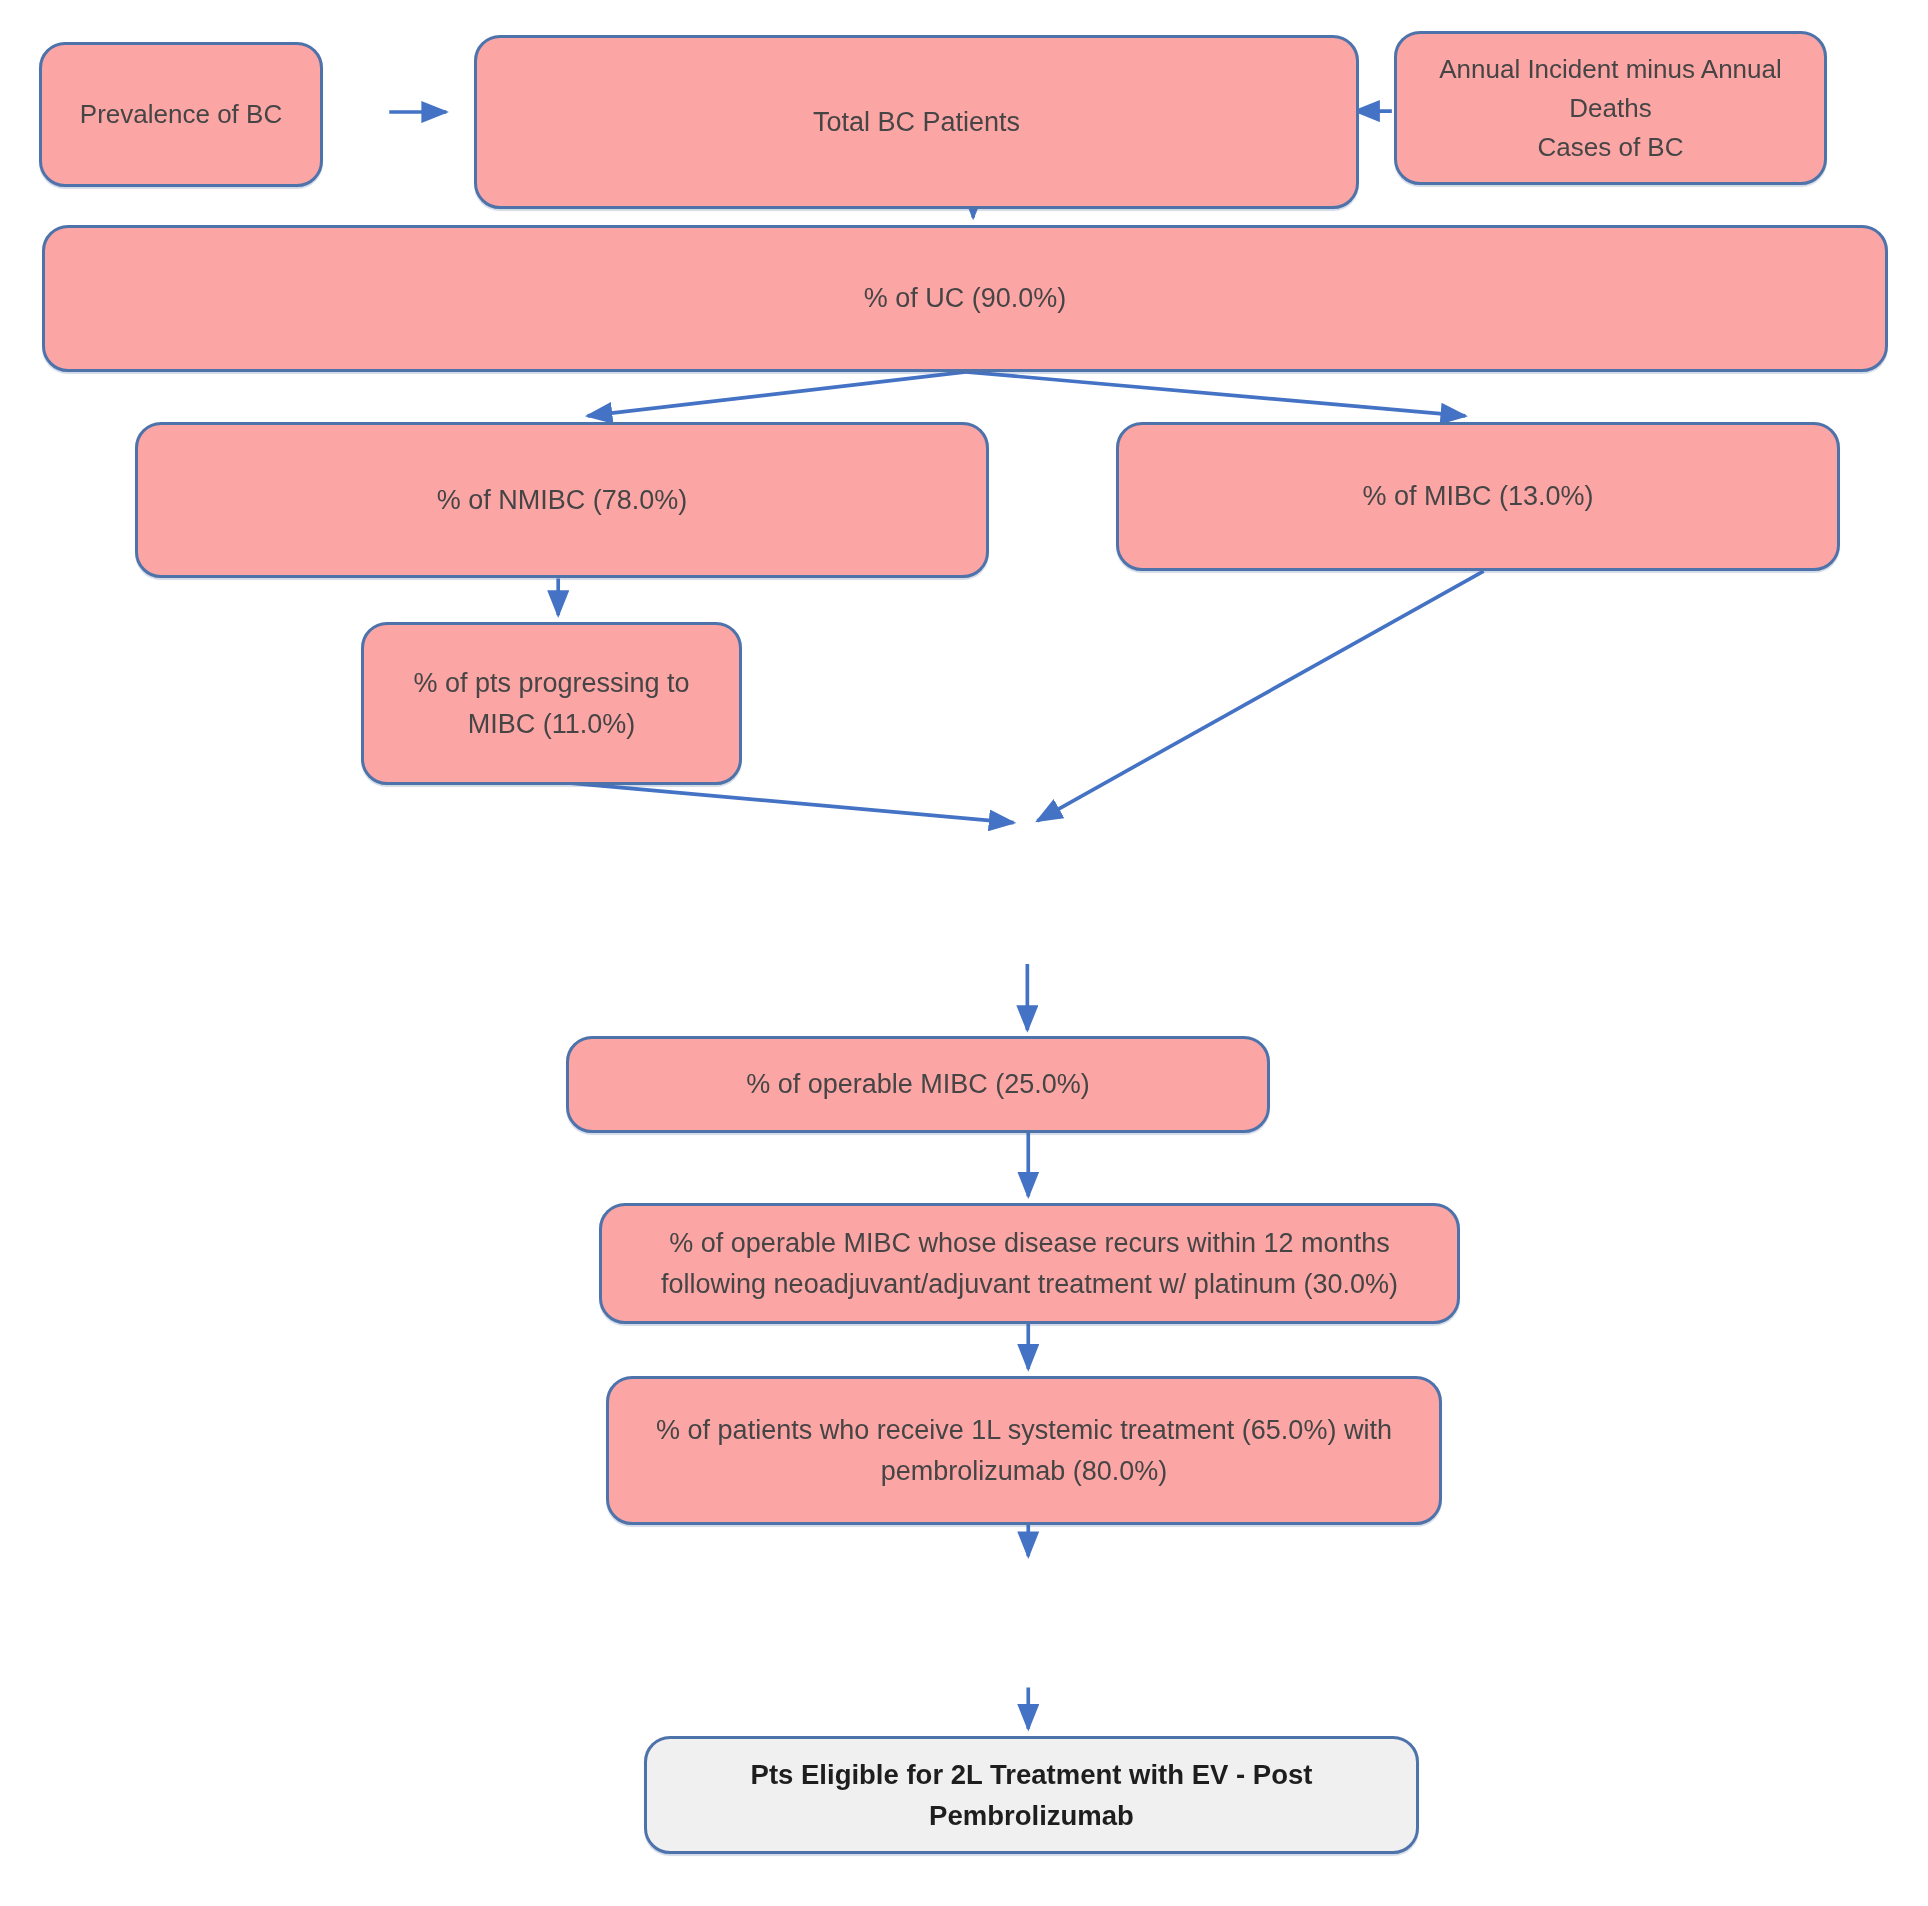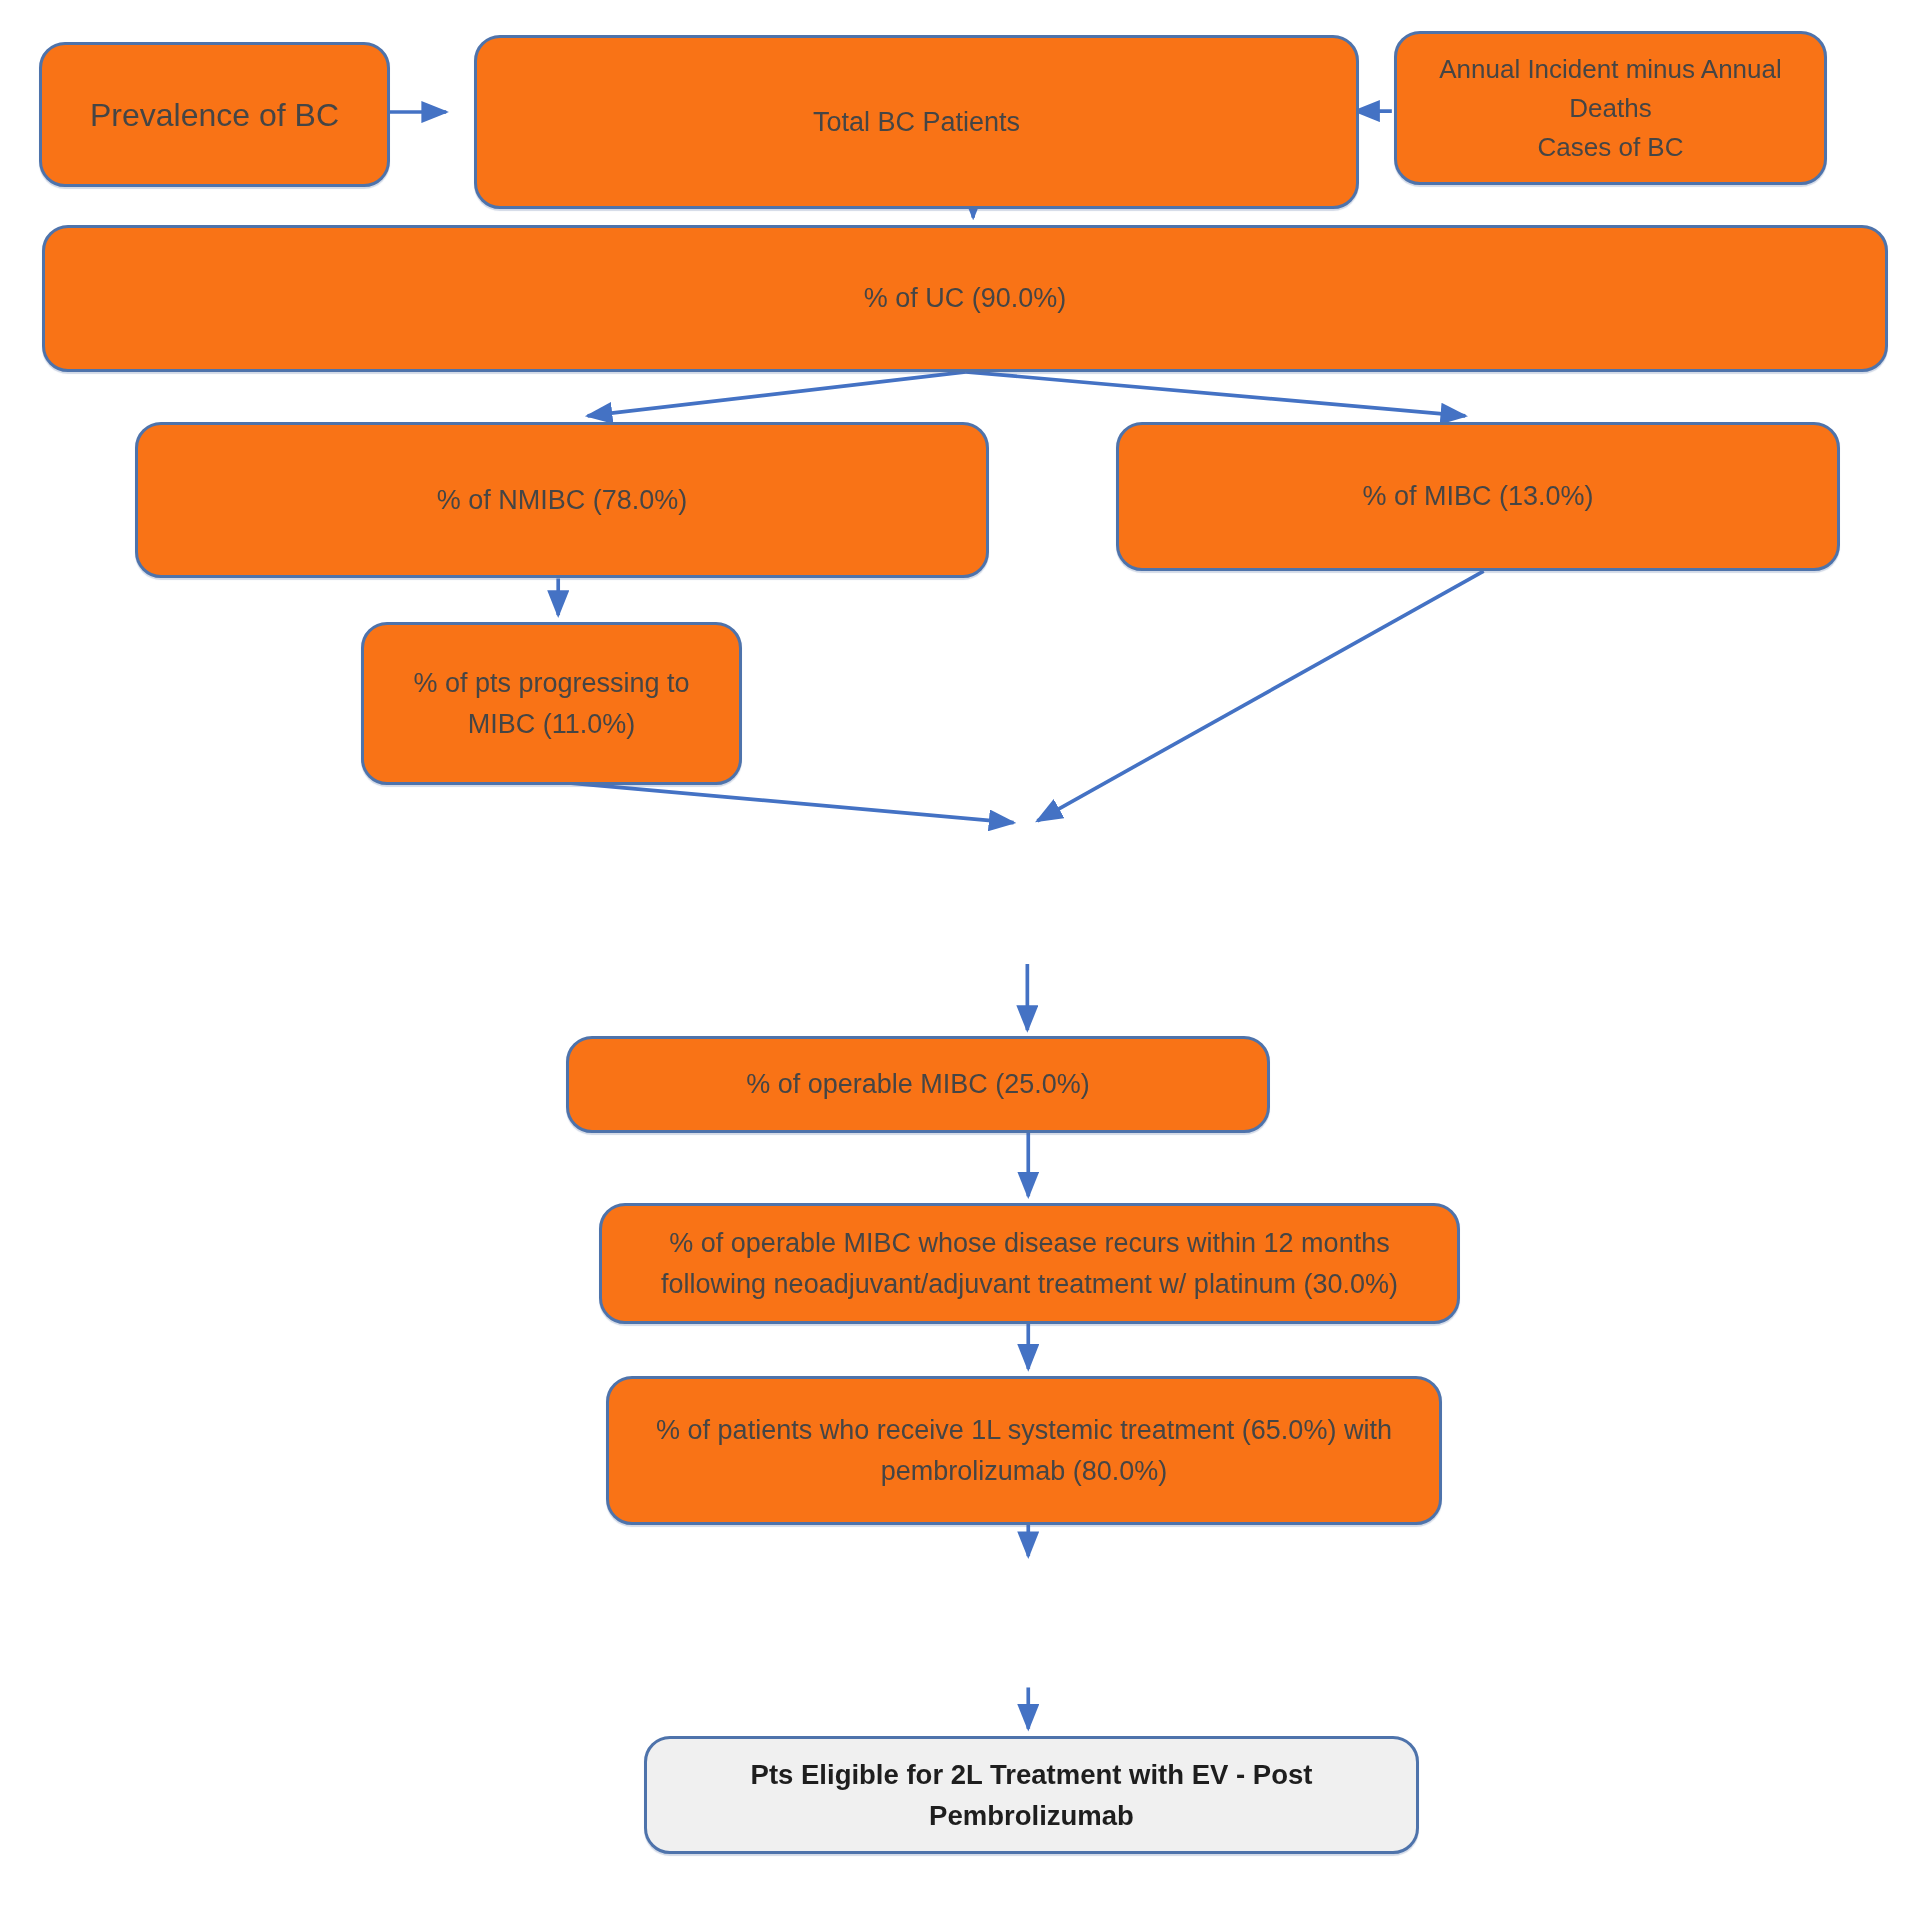--- a/index.html
+++ b/index.html
@@ -22,21 +22,21 @@
     width: 1928px;
     height: 1906px;
     z-index: 1;
   }
   .node {
     position: absolute;
     z-index: 2;
     box-sizing: border-box;
     border: 3.7px solid #4e73ab;
     border-radius: 26px;
-    background: #f97316;
+    background: #fca5a5;
     display: flex;
     align-items: center;
     justify-content: center;
     text-align: center;
     font-size: 27px;
     line-height: 1.5;
     color: #454545;
     white-space: pre-line;
     padding: 7.3px 24px;
     box-shadow: 0 1.8px 0.9px rgba(78, 108, 158, 0.25);
@@ -69,21 +69,21 @@
       <path d="M622,853 L1104,896" marker-end="url(#arrow)"></path>
       <path d="M1616,622 L1130,894" marker-end="url(#arrow)"></path>
       <path d="M1119,1050 L1119,1122" marker-end="url(#arrow)"></path>
       <path d="M1120,1233 L1120,1303" marker-end="url(#arrow)"></path>
       <path d="M1120,1441 L1120,1491" marker-end="url(#arrow)"></path>
       <path d="M1120,1659 L1120,1695" marker-end="url(#arrow)"></path>
       <path d="M1120,1838 L1120,1883" marker-end="url(#arrow)"></path>
     </g>
   </svg>
 
-  <div class="node" style="left:39px; top:42px; width:351px; height:145px; font-size:32px;">Prevalence of BC</div>
+  <div class="node" style="left:39px; top:42px; width:284px; height:145px; font-size:26px;">Prevalence of BC</div>
 
   <div class="node" style="left:474px; top:35px; width:885px; height:174px;text-align:right;">Total BC Patients</div>
 
   <div class="node" style="left:1394px; top:31px; width:433px; height:154px; font-size:26px;">Annual Incident minus Annual Deaths
 Cases of BC</div>
 
   <div class="node" style="left:42px; top:225px; width:1846px; height:147px;">% of UC (90.0%)</div>
 
   <div class="node" style="left:135px; top:422px; width:854px; height:156px;">% of NMIBC (78.0%)</div>
 

